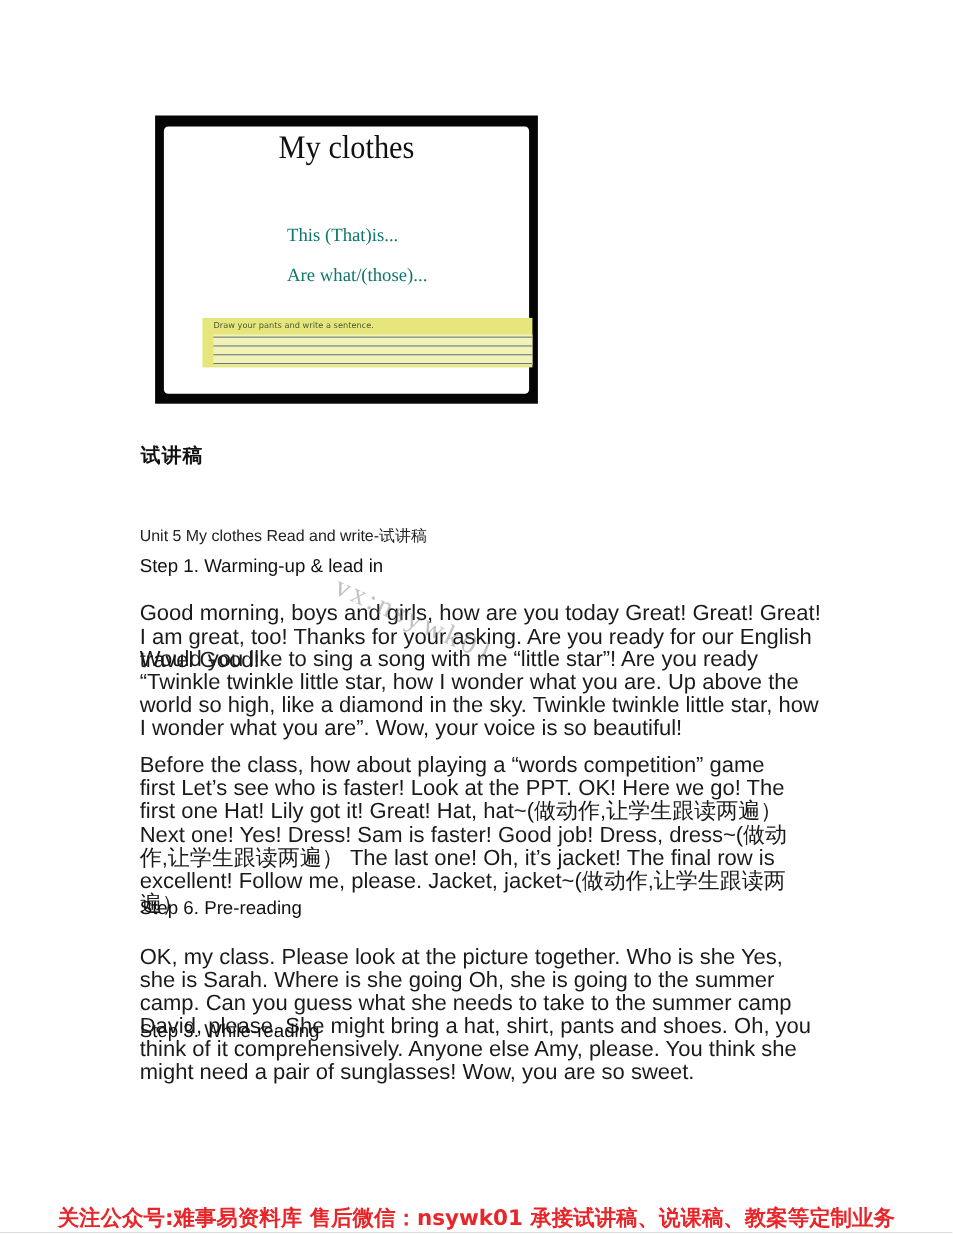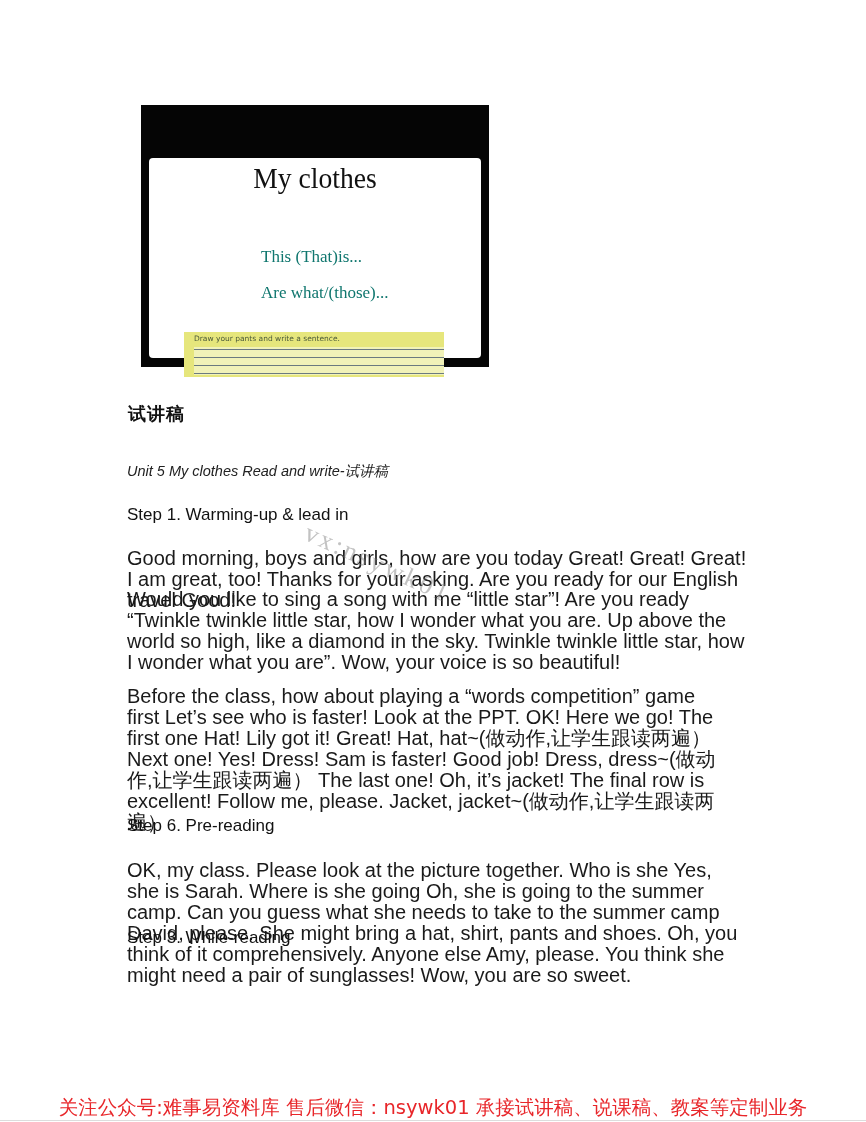--- a/index.html
+++ b/index.html
@@ -6,63 +6,64 @@
   body {
     width: 866px; height: 1122px; background: #ffffff; position: relative; overflow: hidden;
     font-family: "Liberation Sans", "DejaVu Sans", sans-serif; color: #111;
   }
   .slide {
     position: absolute; left: 141px; top: 105px; width: 348px; height: 262px;
     background: #050505; box-sizing: border-box;
   }
   .slide-inner {
     position: absolute; left: 8px; top: 10px; right: 8px; bottom: 9px;
-    background: #ffffff; border-radius: 4px; margin-top: 43px;
+    background: #ffffff; border-radius: 4px;
   }
   .slide-title {
     position: absolute; left: 0; right: 0; top: 3px; text-align: center;
     font-family: "Liberation Serif", "DejaVu Serif", serif; font-size: 30px; color: #111;
     transform: scaleX(0.92);
   }
   .slide-line {
     position: absolute; left: 112px; font-family: "Liberation Serif", "DejaVu Serif", serif;
     font-size: 17px; color: #0f766e; white-space: nowrap;
   }
   .slide-line.l1 { top: 89px; }
   .slide-line.l2 { top: 125px; }
   .strip {
     position: absolute; left: 35px; top: 174px; width: 260px; height: 45px;
     background: #e6e67c;
+    padding-left: 40px;
   }
   .strip-text {
     position: absolute; left: 10px; top: 2px; font-size: 7.5px; color: #4b5a3a;
     font-family: "DejaVu Sans", sans-serif;
   }
   .strip-lines { position: absolute; left: 10px; right: 0; top: 15px; bottom: 2px; background: #f1f2b8; }
   .strip-lines span { position: absolute; left: 0; right: 0; height: 1px; background: #6b7a7f; }
 
   .doc-heading {
     position: absolute; left: 128px; top: 402px; font-size: 18px; font-weight: bold;
     font-family: "DejaVu Sans", sans-serif; color: #111; letter-spacing: 1px;
   }
-  .subtitle { position: absolute; left: 127px; top: 462px; font-size: 14.5px; color: #222; font-style: italic; }
+  .subtitle { position: absolute; left: 127px; top: 478px; font-size: 14.5px; color: #222; }
   .step {
     position: absolute; left: 127px; font-size: 17px; font-weight: normal; color: #111;
   }
   .para {
     position: absolute; left: 127px; width: 620px; font-size: 20px; line-height: 21px; color: #1a1a1a;
   }
   .watermark {
     position: absolute; left: 312px; top: 518px; font-family: "Liberation Serif", "DejaVu Serif", serif;
     font-size: 26px; color: rgba(120,120,120,0.45); transform: rotate(24deg); transform-origin: left top;
     letter-spacing: 3px; white-space: nowrap; pointer-events: none;
   }
   .footer {
     position: absolute; left: 0; right: 0; top: 1094px; text-align: center; white-space: nowrap;
-    font-size: 19.5px; font-weight: normal; color: #e8262a; font-family: "DejaVu Sans", sans-serif;
+    font-size: 19.5px; font-weight: bold; color: #e8262a; font-family: "DejaVu Sans", sans-serif;
     letter-spacing: 0px;
   }
   .footer-rule { position: absolute; left: 0; right: 0; top: 1120px; height: 1px; background: #ddd; }
 </style>
 </head>
 <body>
 
 <div class="slide">
   <div class="slide-inner">
     <div class="slide-title">My clothes</div>

